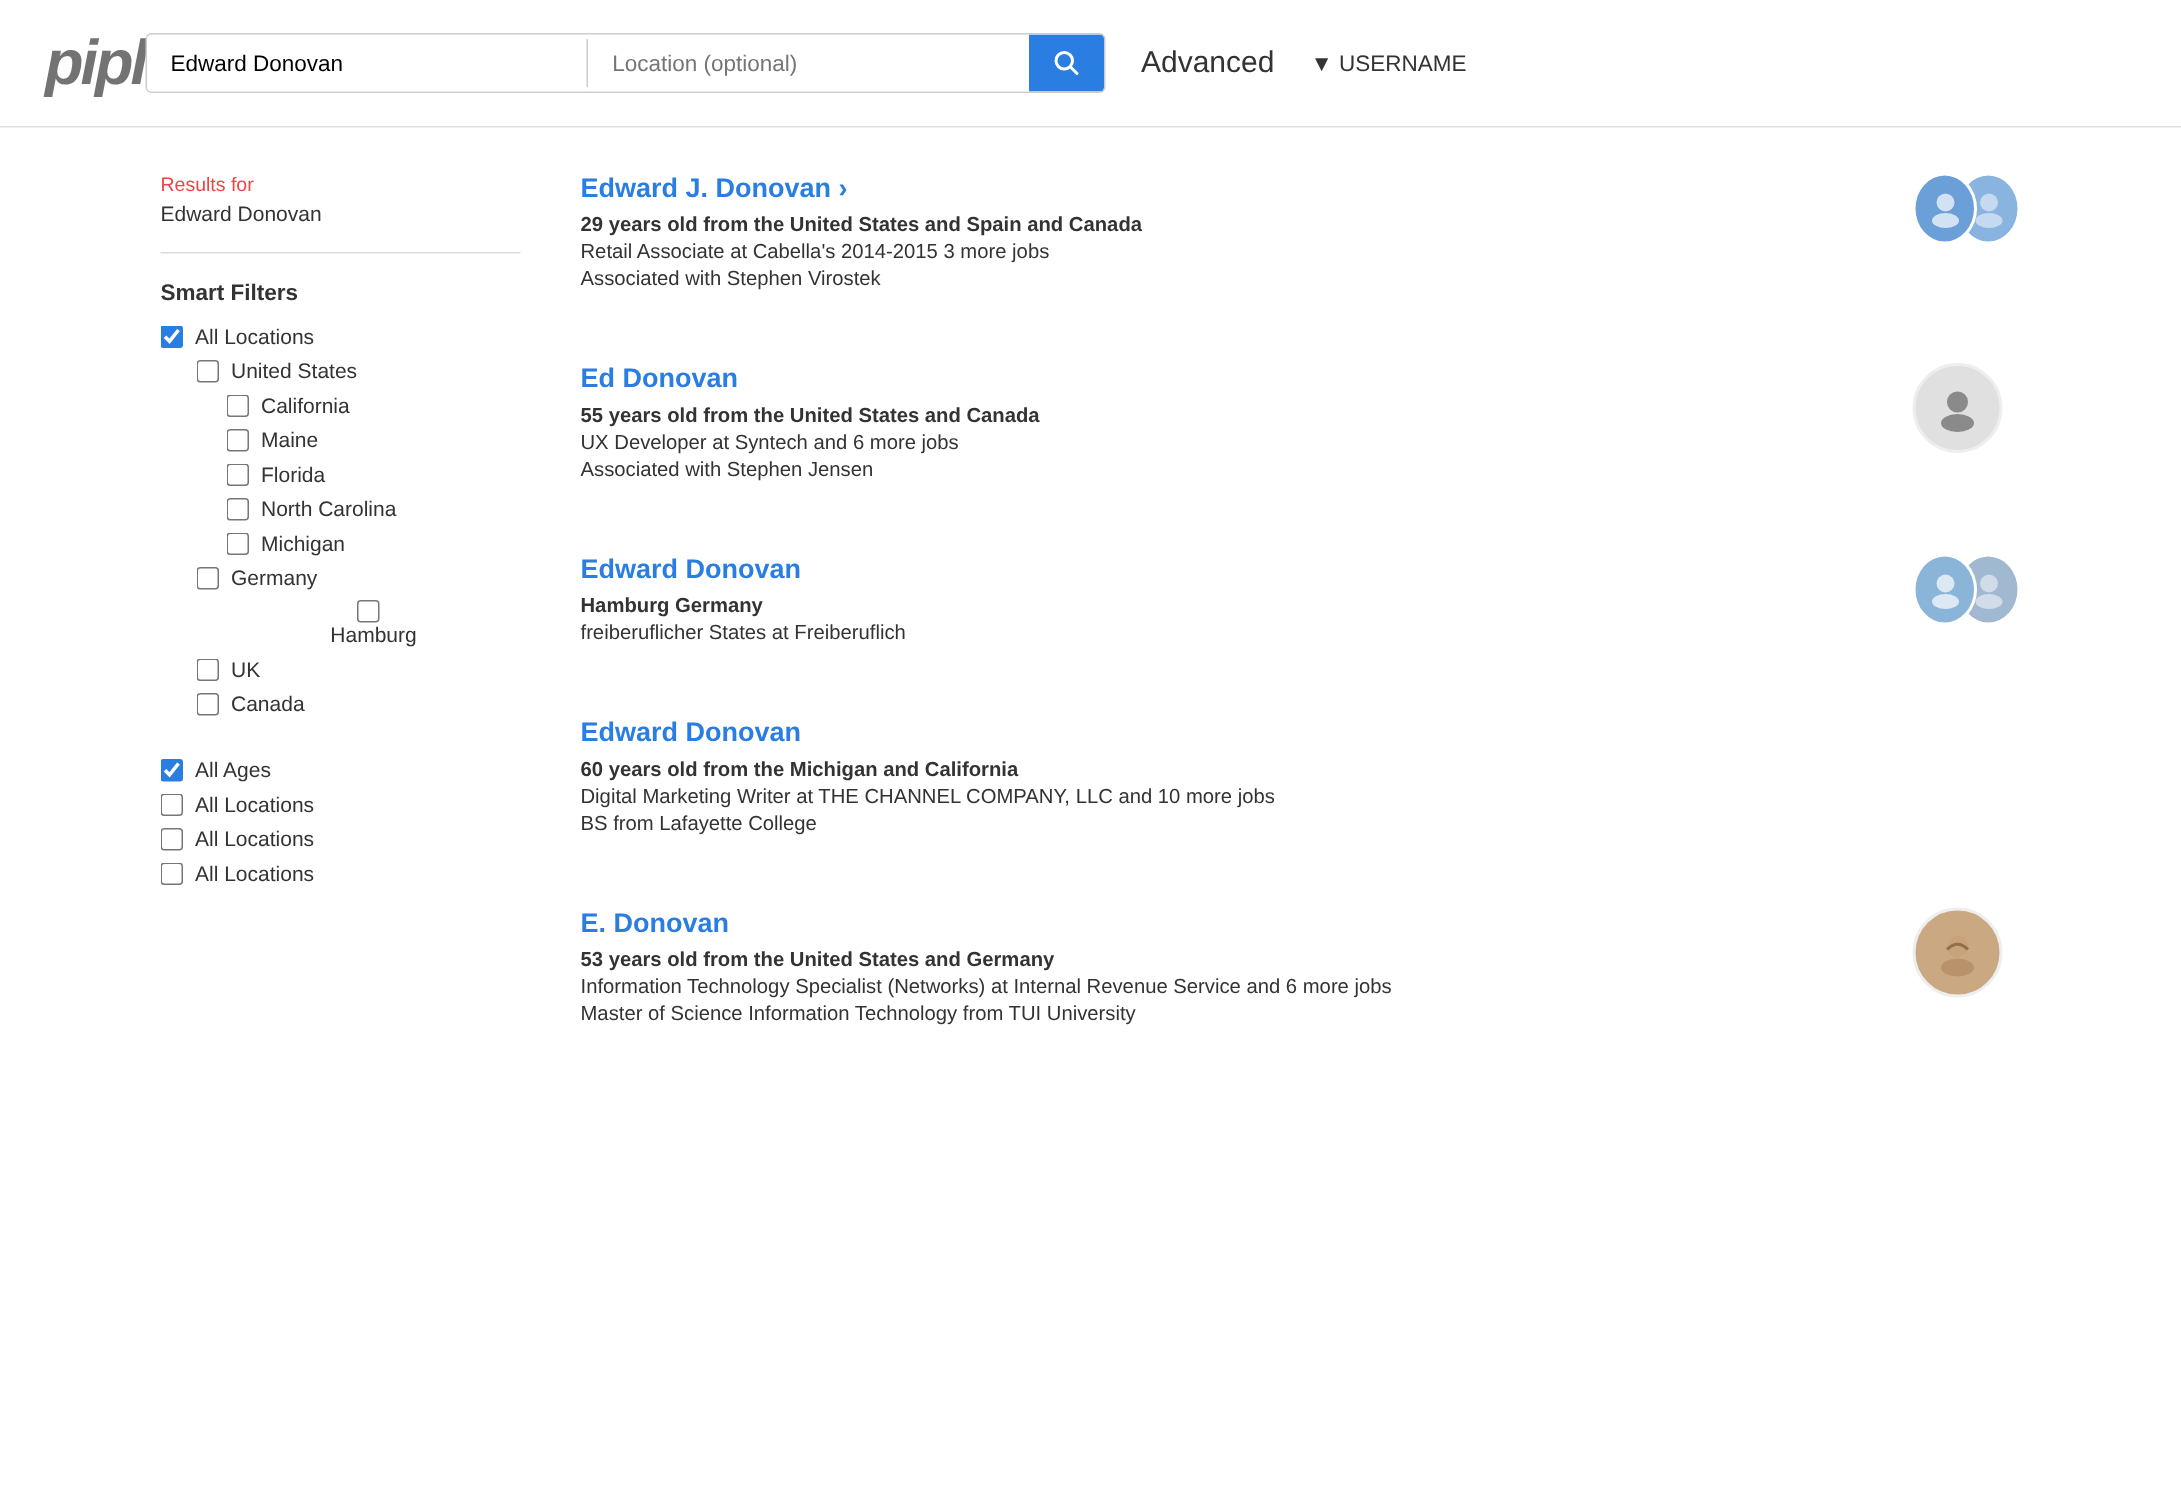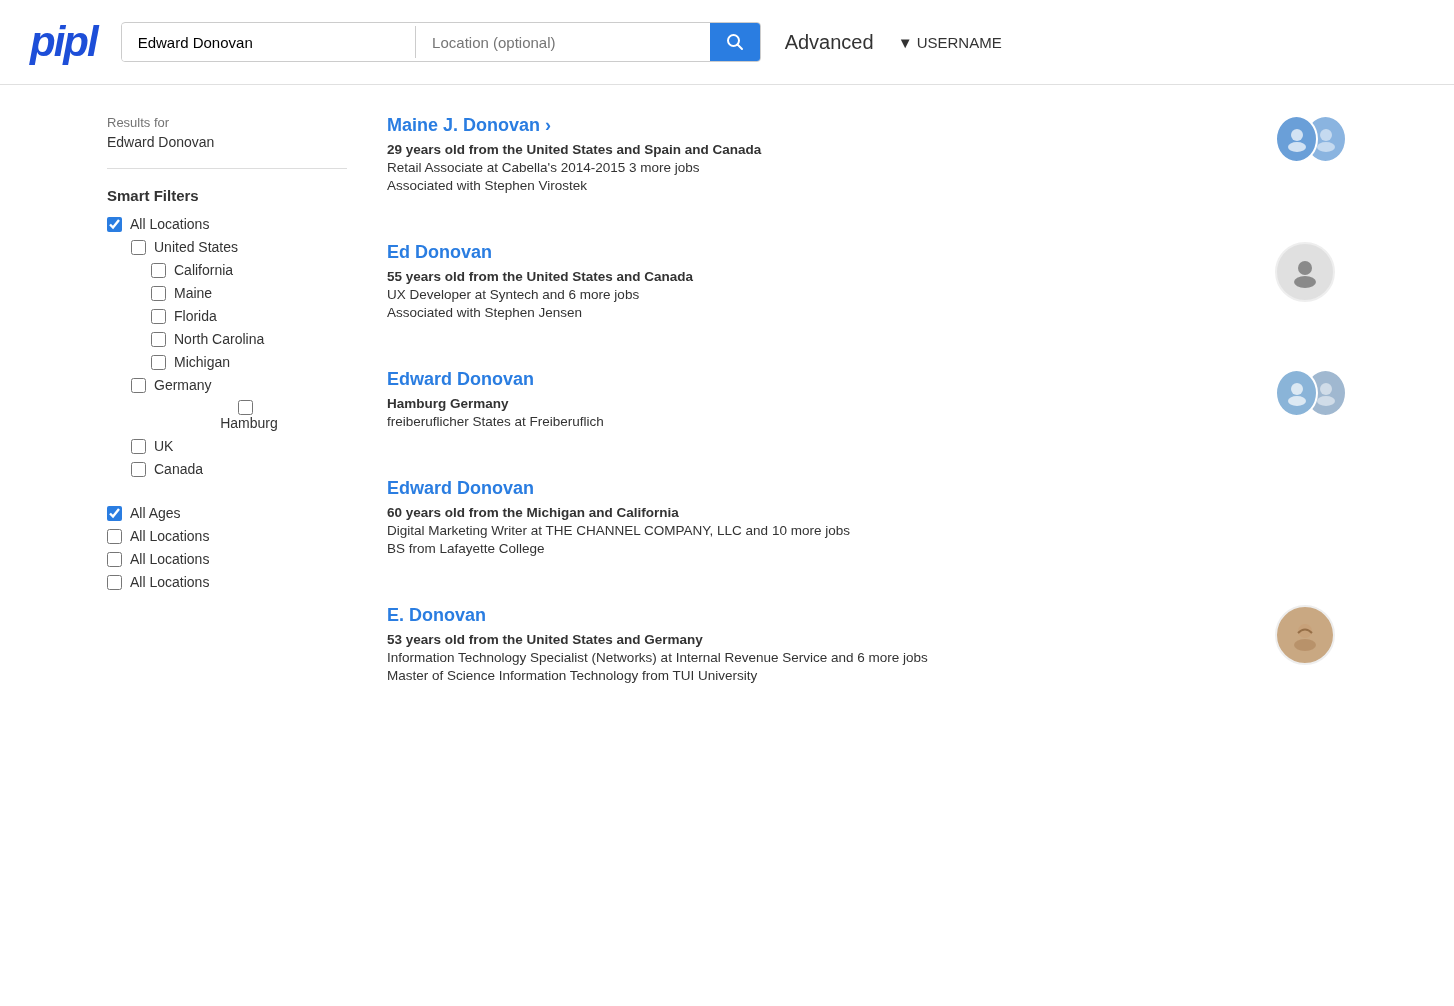--- a/index.html
+++ b/index.html
@@ -9,22 +9,21 @@
     .header {
       display: flex;
       align-items: center;
       padding: 18px 30px;
       border-bottom: 1px solid #e0e0e0;
       background: #fff;
     }
     .logo {
       font-size: 42px;
       font-weight: 900;
-      color: #1d4ed8;
-      margin-right: 24px;
+      color: #737373;
       letter-spacing: -2px;
       font-style: italic;
     }
     .search-bar {
       display: flex;
       align-items: center;
       border: 1px solid #ccc;
       border-radius: 4px;
       overflow: hidden;
       flex: 1;
@@ -81,21 +80,21 @@
       margin: 0 auto;
     }
 
     
     .sidebar {
       width: 260px;
       flex-shrink: 0;
       padding-right: 20px;
     }
     .results-for-label {
-      color: #737373;
+      color: #ef4444;
       font-size: 13px;
       margin-bottom: 4px;
     }
     .results-for-query {
       font-size: 14px;
       color: #333;
       margin-bottom: 18px;
     }
     .sidebar-divider {
       border: none;
@@ -258,21 +257,21 @@
         <div class="filter-item">
           <input type="checkbox" style="">
           <label>All Locations</label>
         </div>
       </div>
   </aside>
 
   <main class="results" id="results-container">
       <div class="result-card">
         <div class="result-info">
-          <a class="result-name" href="#">Maine J. Donovan ›</a>
+          <a class="result-name" href="#">Edward J. Donovan ›</a>
           <div class="result-detail bold">29 years old from the United States and Spain and Canada</div>
           <div class="result-detail">Retail Associate at Cabella's 2014-2015 3 more jobs</div>
           <div class="result-detail">Associated with Stephen Virostek</div>
         </div>
         <div class="result-avatar">
           <div style="display:flex;align-items:center;margin-left:auto;">
       <div style="width:48px;height:48px;border-radius:50%;background:#6a9fd8;border:2px solid #fff;display:flex;align-items:center;justify-content:center;z-index:2;position:relative;">
         <svg width="28" height="28" viewBox="0 0 28 28" fill="none">
           <circle cx="14" cy="10" r="6" fill="rgba(255,255,255,0.7)"></circle>
           <ellipse cx="14" cy="22" rx="9" ry="5" fill="rgba(255,255,255,0.7)"></ellipse>

